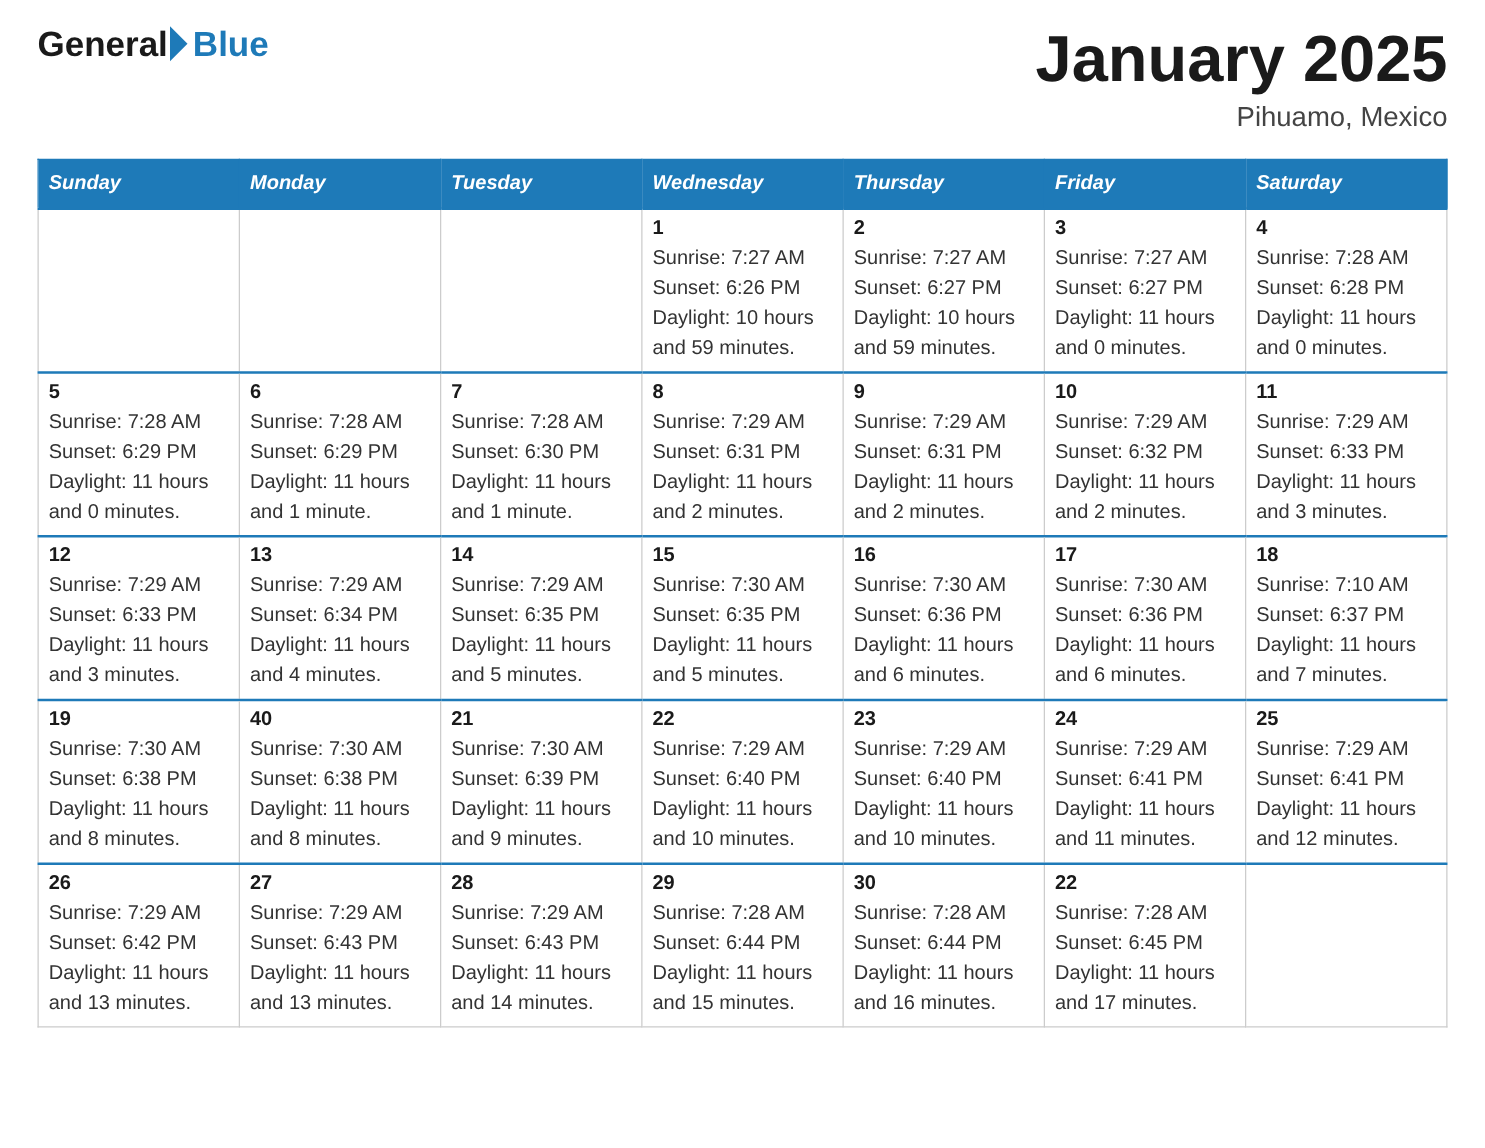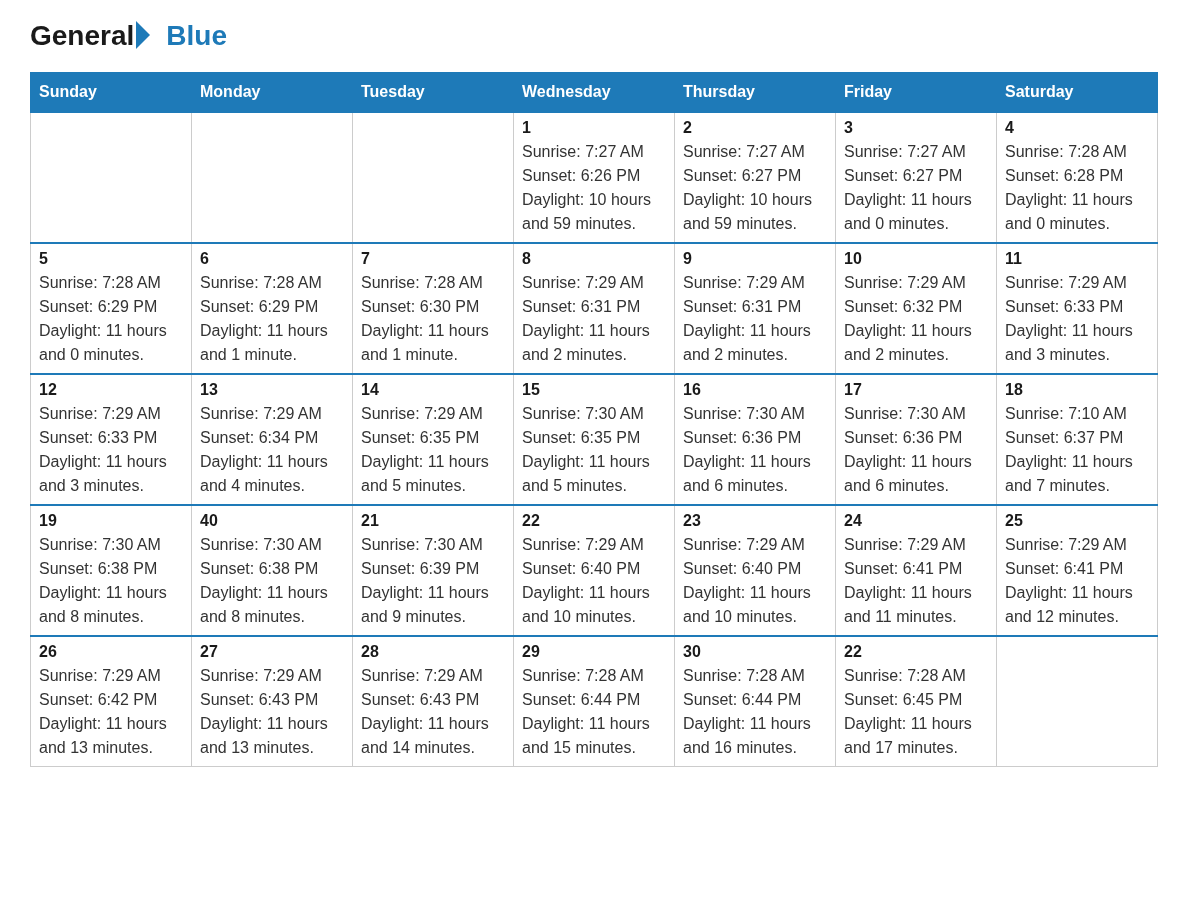--- a/index.html
+++ b/index.html
@@ -27,21 +27,21 @@
       border-left: 14px solid #1e7ab8;
       border-top: 14px solid transparent;
       border-bottom: 14px solid transparent;
       margin-left: 2px;
       margin-top: -2px;
     }
     .logo-blue {
       font-size: 28px;
       font-weight: bold;
       color: #1e7ab8;
-      margin-left: 16px;
+      margin-left: 4px;
     }
     .logo-wrapper {
       display: flex;
       flex-direction: row;
       align-items: flex-start;
     }
     .logo-top {
       display: flex;
       align-items: center;
     }
@@ -65,20 +65,21 @@
       table-layout: fixed;
     }
     thead tr th {
       background: #1e7ab8;
       color: #fff;
       font-size: 16px;
       font-weight: bold;
       padding: 10px 8px;
       text-align: left;
       border: 1px solid #1e7ab8;
+      font-style: italic;
     }
     tbody tr td {
       border: 1px solid #ccc;
       vertical-align: top;
       padding: 6px 8px;
       min-height: 90px;
       height: 100px;
     }
     tbody tr:first-child td {
       border-top: 2px solid #1e7ab8;
@@ -105,20 +106,24 @@
 </head>
 <body>
 
 <div class="header">
   <div class="logo-wrapper">
     <div class="logo-top">
       <span class="logo-text-general">General</span>
       <div class="logo-arrow"></div>
     </div>
     <span class="logo-blue">Blue</span>
+  </div>
+  <div class="title-section">
+    <div class="calendar-title">January 2025</div>
+    <div class="calendar-subtitle">Pihuamo, Mexico</div>
   </div>
 </div>
 
 <table>
   <thead>
     <tr>
     <th>Sunday</th>
         <th>Monday</th>
         <th>Tuesday</th>
         <th>Wednesday</th>

